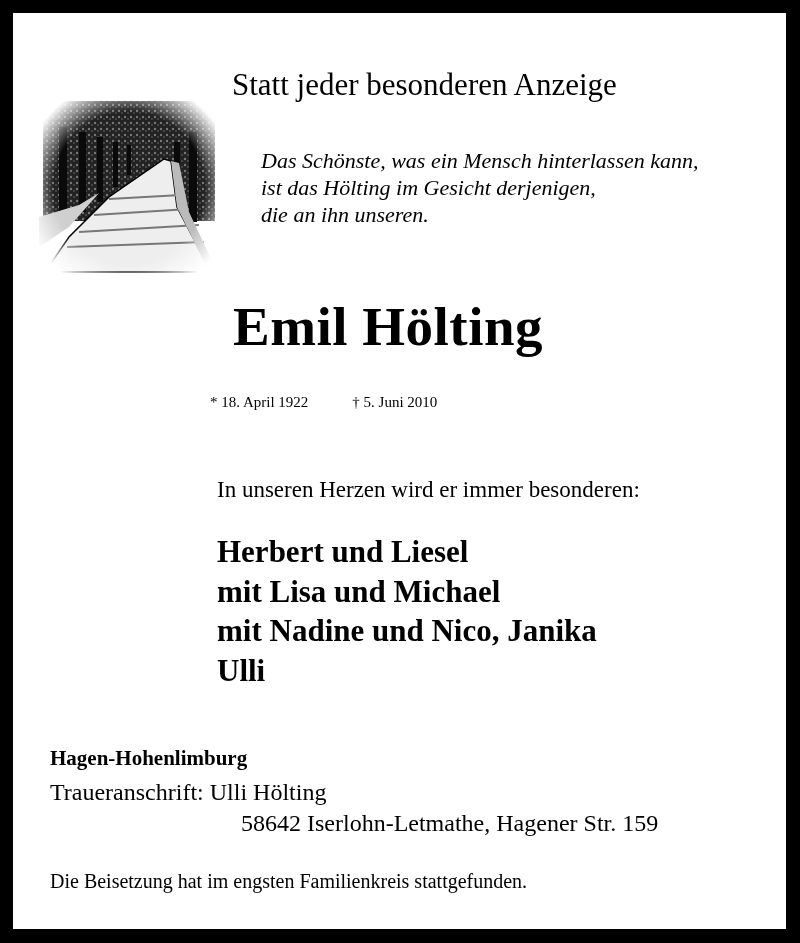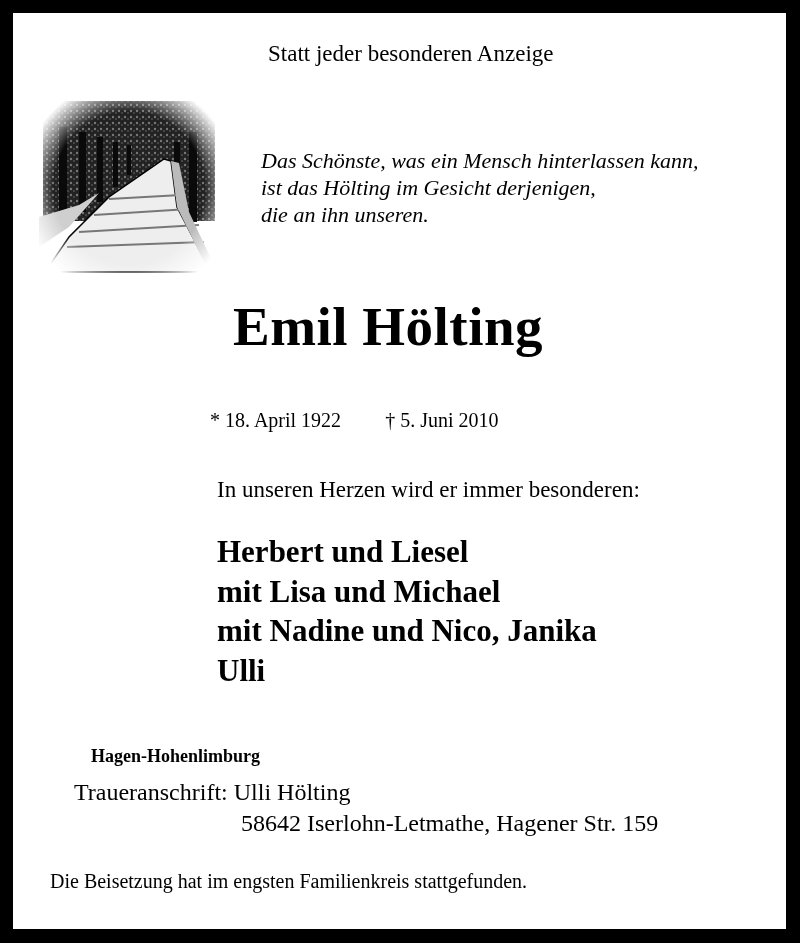--- a/index.html
+++ b/index.html
@@ -4,30 +4,30 @@
 <style>
   html, body { margin: 0; padding: 0; }
   body {
     width: 800px; height: 943px; background: #000; position: relative; overflow: hidden;
     font-family: "Liberation Serif", "DejaVu Serif", serif; color: #000;
   }
   .card {
     position: absolute; left: 13px; top: 13px; width: 773px; height: 916px; background: #fff;
   }
   .abs { position: absolute; white-space: nowrap; }
-  .header { left: 219px; top: 28px; font-size: 23px; margin-left: 36px; }
+  .header { left: 219px; top: 54px; font-size: 31px; }
   .photo { left: 26px; top: 84px; width: 180px; height: 182px; }
   .quote { left: 248px; top: 134px; font-size: 22px; font-style: italic; line-height: 27px; }
   .name { left: 220px; top: 282px; font-size: 55px; font-weight: bold; letter-spacing: 0.5px; }
-  .dates { left: 197px; top: 396px; font-size: 20px; }
+  .dates { left: 197px; top: 381px; font-size: 15px; }
   .dates .death { margin-left: 44px; }
   .mourn-intro { left: 204px; top: 464px; font-size: 23px; }
   .family { left: 204px; top: 519px; font-size: 31px; font-weight: bold; line-height: 39.5px; }
-  .place { left: 37px; top: 733px; font-size: 18px; font-weight: bold; margin-left: 41px; }
-  .addr1 { left: 37px; top: 766px; font-size: 24px; margin-left: 24px; }
+  .place { left: 37px; top: 733px; font-size: 21px; font-weight: bold; }
+  .addr1 { left: 37px; top: 766px; font-size: 24px; }
   .addr2 { left: 228px; top: 797px; font-size: 24px; }
   .burial { left: 37px; top: 857px; font-size: 20px; }
 </style>
 </head>
 <body>
 
 <div class="card">
   <div class="abs header">Statt jeder besonderen Anzeige</div>
 
   <div class="abs photo">

